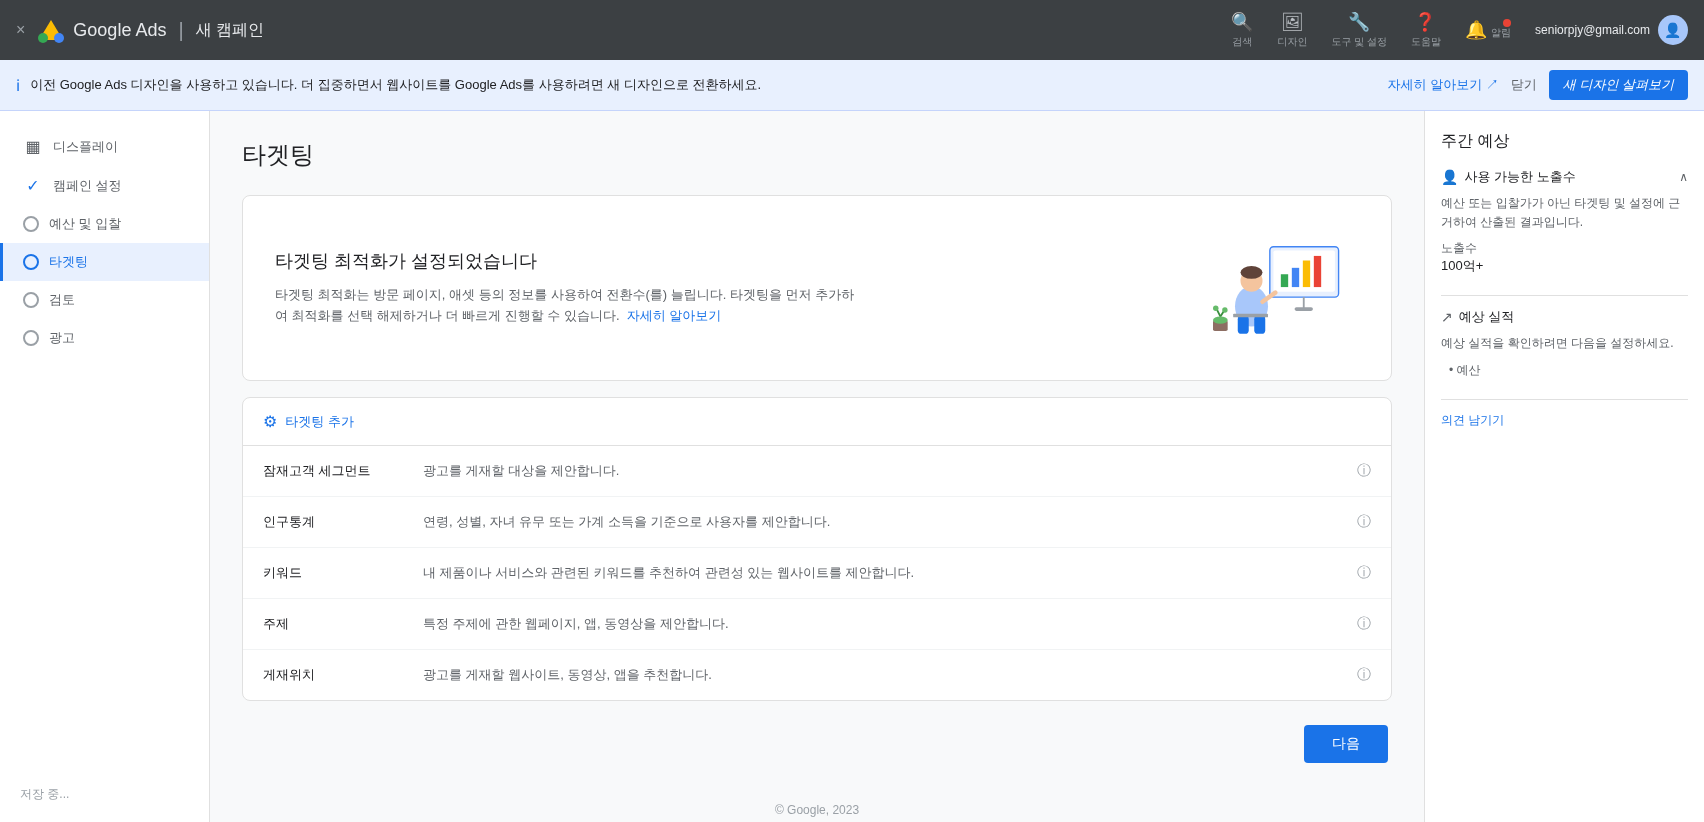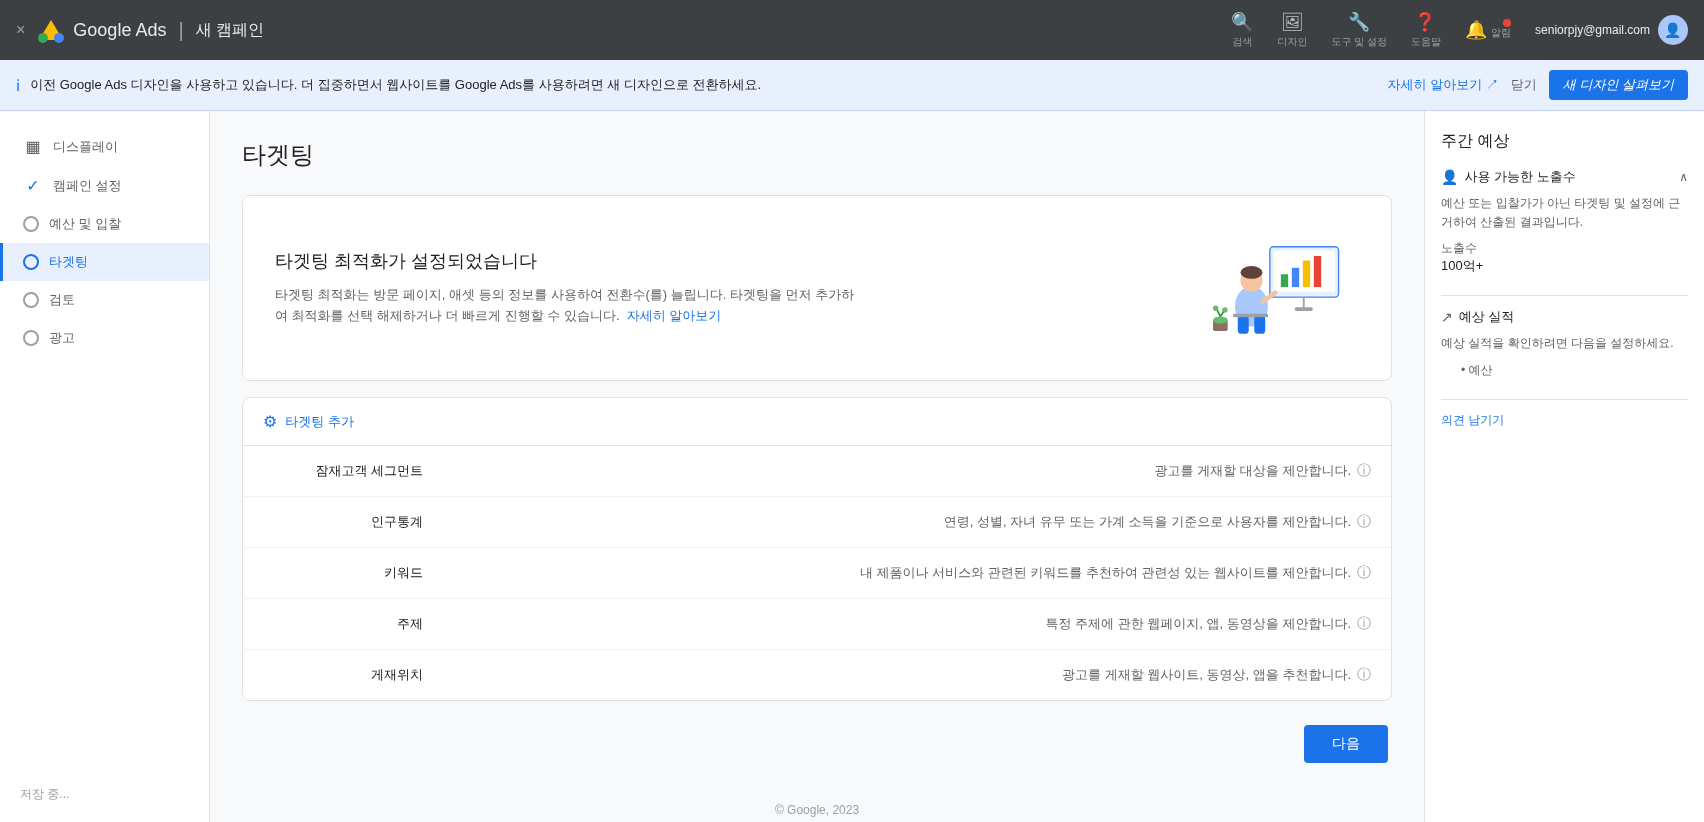--- a/index.html
+++ b/index.html
@@ -93,21 +93,20 @@
     .targeting-section {
       background: white; border: 1px solid #e0e0e0; border-radius: 8px; overflow: hidden;
     }
     .targeting-add-row {
       display: flex; align-items: center; gap: 8px; padding: 14px 20px;
       border-bottom: 1px solid #e0e0e0; cursor: pointer; color: #1a73e8;
     }
     .targeting-row {
       display: flex; align-items: center; padding: 16px 20px;
       border-bottom: 1px solid #f1f3f4;
-      text-align: right;
     }
     .targeting-row:last-child { border-bottom: none; }
     .targeting-label { width: 160px; font-size: 13px; color: #202124; font-weight: 500; flex-shrink: 0; }
     .targeting-desc { flex: 1; font-size: 13px; color: #5f6368; }
     .info-icon { margin-left: 6px; color: #9aa0a6; font-size: 14px; cursor: pointer; }
 
     
     .next-btn-row { display: flex; justify-content: flex-end; margin-top: 24px; padding-right: 4px; }
     .next-btn {
       background: #1a73e8; color: white; border: none; border-radius: 4px;
@@ -126,21 +125,21 @@
       margin-bottom: 8px;
     }
     .panel-section-title { display: flex; align-items: center; gap: 6px; font-size: 13px; color: #202124; font-weight: 500; }
     .panel-section-icon { font-size: 14px; color: #5f6368; }
     .panel-chevron { font-size: 12px; color: #5f6368; cursor: pointer; }
     .panel-text { font-size: 12px; color: #5f6368; line-height: 1.6; margin-bottom: 8px; }
     .panel-metric { font-size: 13px; color: #202124; font-weight: 500; }
     .panel-metric-label { font-size: 12px; color: #5f6368; }
     .panel-divider { border: none; border-top: 1px solid #e0e0e0; margin: 12px 0; }
     .panel-link { color: #1a73e8; font-size: 12px; cursor: pointer; text-decoration: none; }
-    .panel-bullet { font-size: 12px; color: #5f6368; margin-left: 20px; }
+    .panel-bullet { font-size: 12px; color: #5f6368; margin-left: 8px; }
 
     
     .illus-svg { width: 150px; height: 110px; }
   </style>
 </head>
 <body>
 
 <div class="topbar">
   <span class="topbar-close">×</span>
   <div class="topbar-logo">

